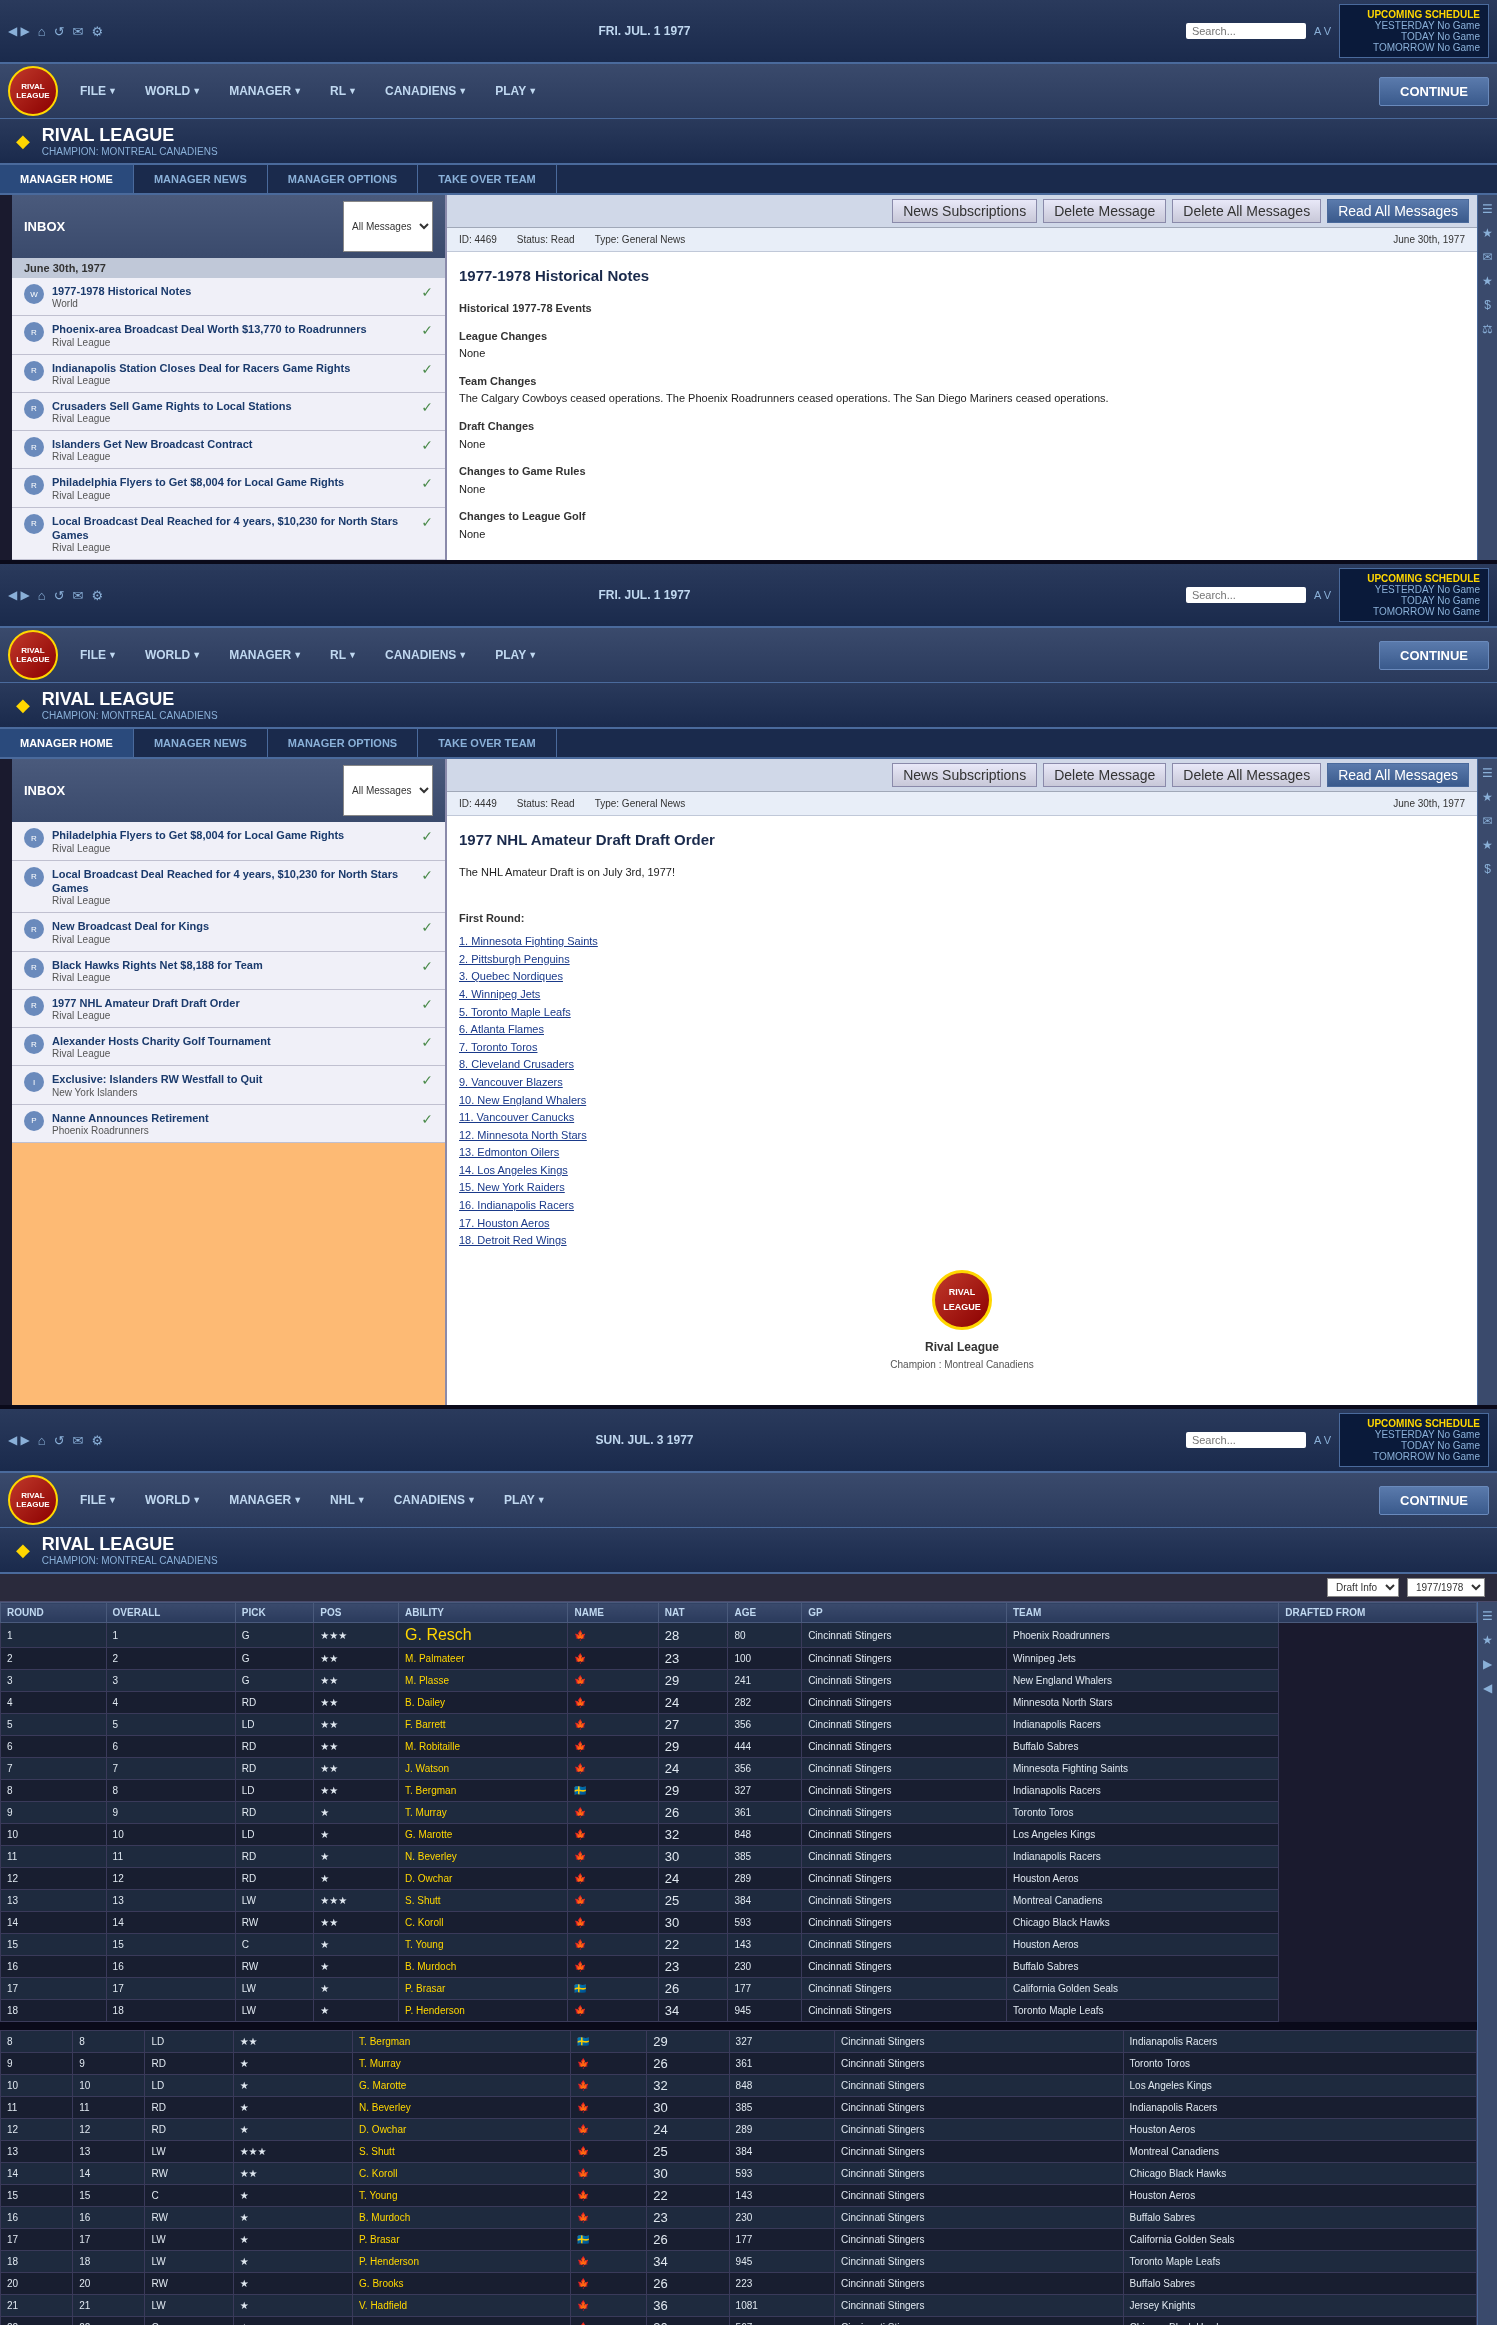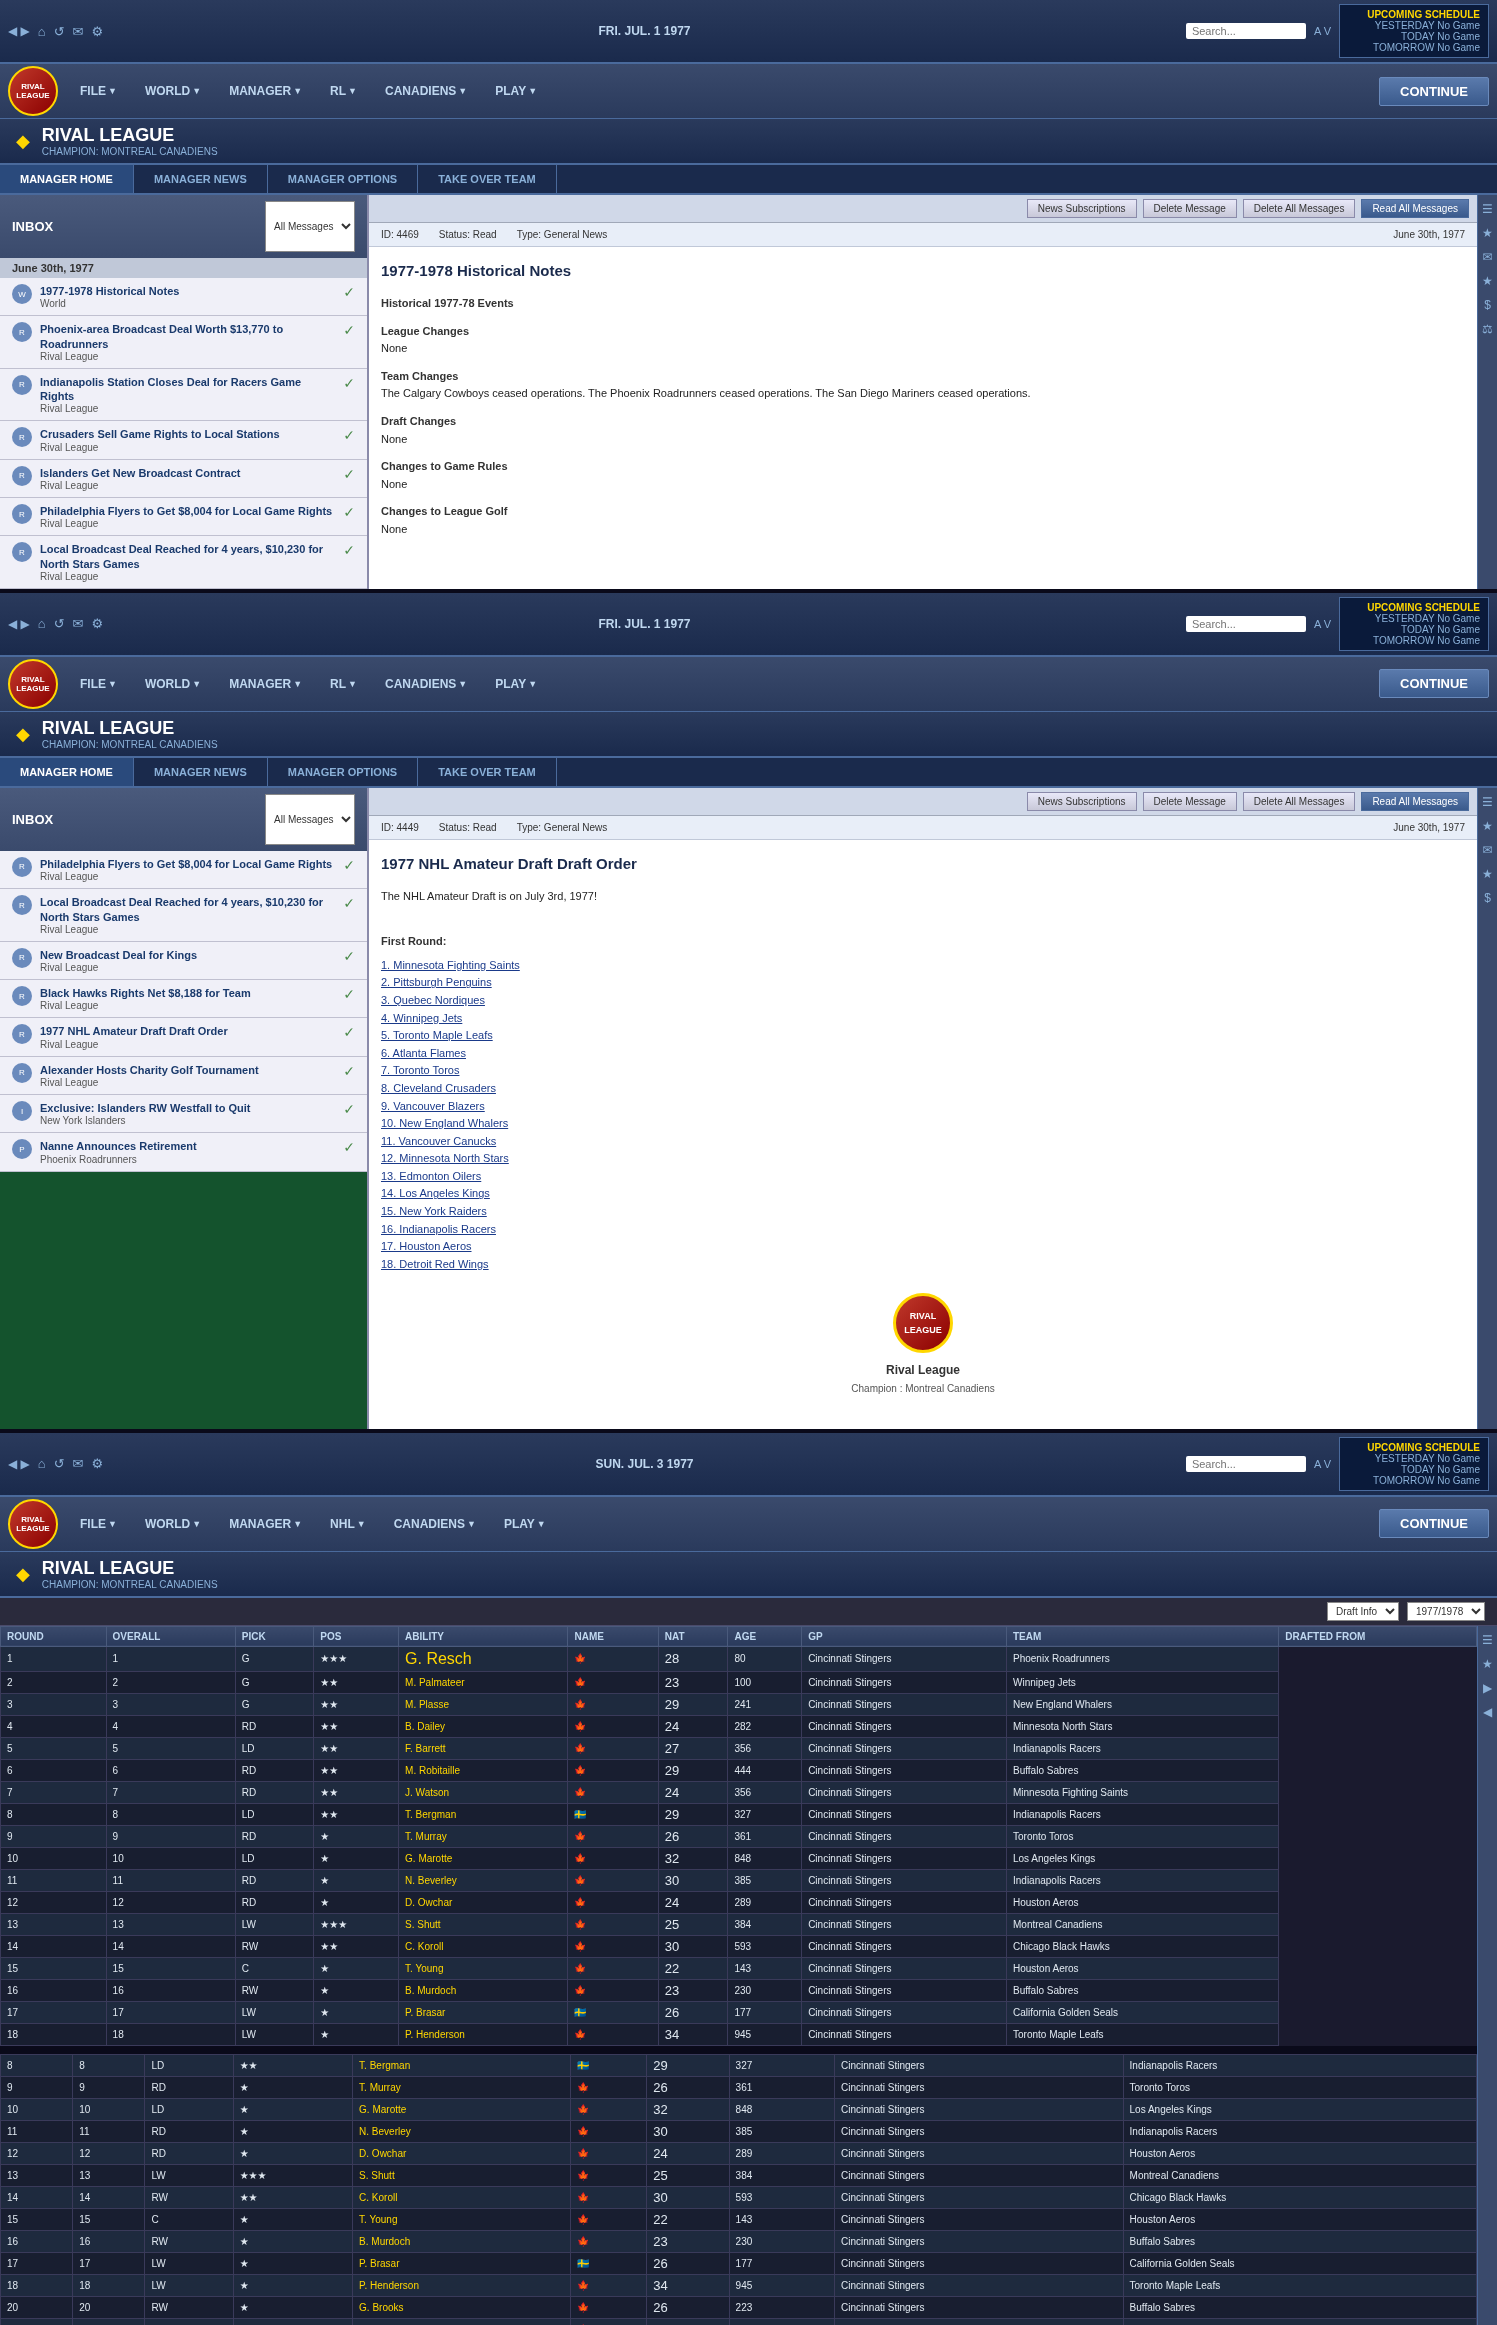--- a/index.html
+++ b/index.html
@@ -68,22 +68,23 @@
       background: #1a2a4c;
       display: flex;
       border-bottom: 2px solid #4a6a9c;
     }
     .tab {
       padding: 8px 20px; font-size: 11px; font-weight: bold; cursor: pointer;
       color: #8ab0d8; border-right: 1px solid #4a6a9c;
     }
     .tab.active { background: #2a4a7c; color: #fff; }
     .inbox-panel {
-      width: 369px; background: #14532d; border-right: 2px solid #8a8aaa;
+      width: 435px; background: #fdba74; border-right: 2px solid #8a8aaa;
       flex-shrink: 0;
+      margin-left: 12px;
     }
     .inbox-header {
       background: linear-gradient(180deg, #4a5a7c 0%, #3a4a6c 100%);
       color: #fff; font-weight: bold; font-size: 13px;
       padding: 6px 12px; display: flex; justify-content: space-between; align-items: center;
     }
     .inbox-select { font-size: 10px; padding: 18px 4px; background: #fff; border: 1px solid #888; color: #333; }
     .inbox-date-header { background: #c0c8d8; padding: 4px 12px; font-size: 11px; color: #333; font-weight: bold; }
     .inbox-item {
       background: #f0f0f8; border-bottom: 1px solid #c0c0d0;
@@ -96,21 +97,21 @@
     .inbox-checkmark { color: #4a8a4a; font-size: 14px; }
 
     
     .message-panel { flex: 1; background: #fff; }
     .message-toolbar {
       background: #d0d8e8; padding: 4px 8px; display: flex; gap: 6px; justify-content: flex-end; align-items: center;
       border-bottom: 1px solid #a0a8b8;
     }
     .msg-btn {
       background: linear-gradient(180deg, #e8e8f8 0%, #c8c8d8 100%);
-      border: 1px solid #8a8aaa; padding: 3px 10px; font-size: 10px; cursor: pointer; color: #333;
+      border: 1px solid #8a8aaa; padding: 3px 10px; font-size: 14px; cursor: pointer; color: #333;
     }
     .msg-btn.read-btn { background: linear-gradient(180deg, #5a7aac 0%, #3a5a8c 100%); color: #fff; border-color: #4a6a9c; }
     .message-meta {
       background: #e8eef8; padding: 6px 12px; font-size: 10px; color: #333;
       border-bottom: 1px solid #c0c8d8; display: flex; justify-content: space-between; align-items: center; gap: 20px;
     }
     .message-meta-left { display: flex; gap: 20px; }
     .message-content { padding: 12px; color: #222; font-size: 11px; line-height: 1.6; }
     .message-title { font-size: 15px; font-weight: bold; color: #1a2a4c; margin-bottom: 12px; }
     .message-section { font-weight: bold; color: #333; margin-top: 10px; }

